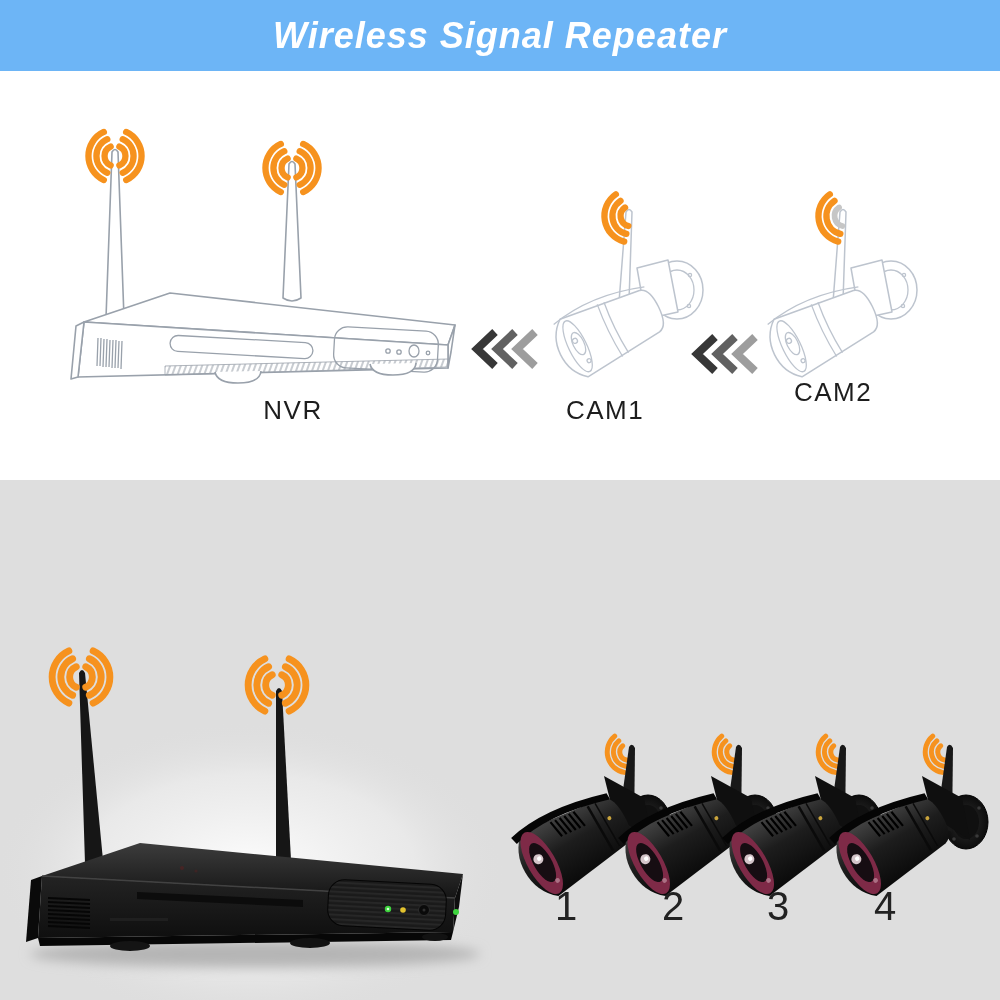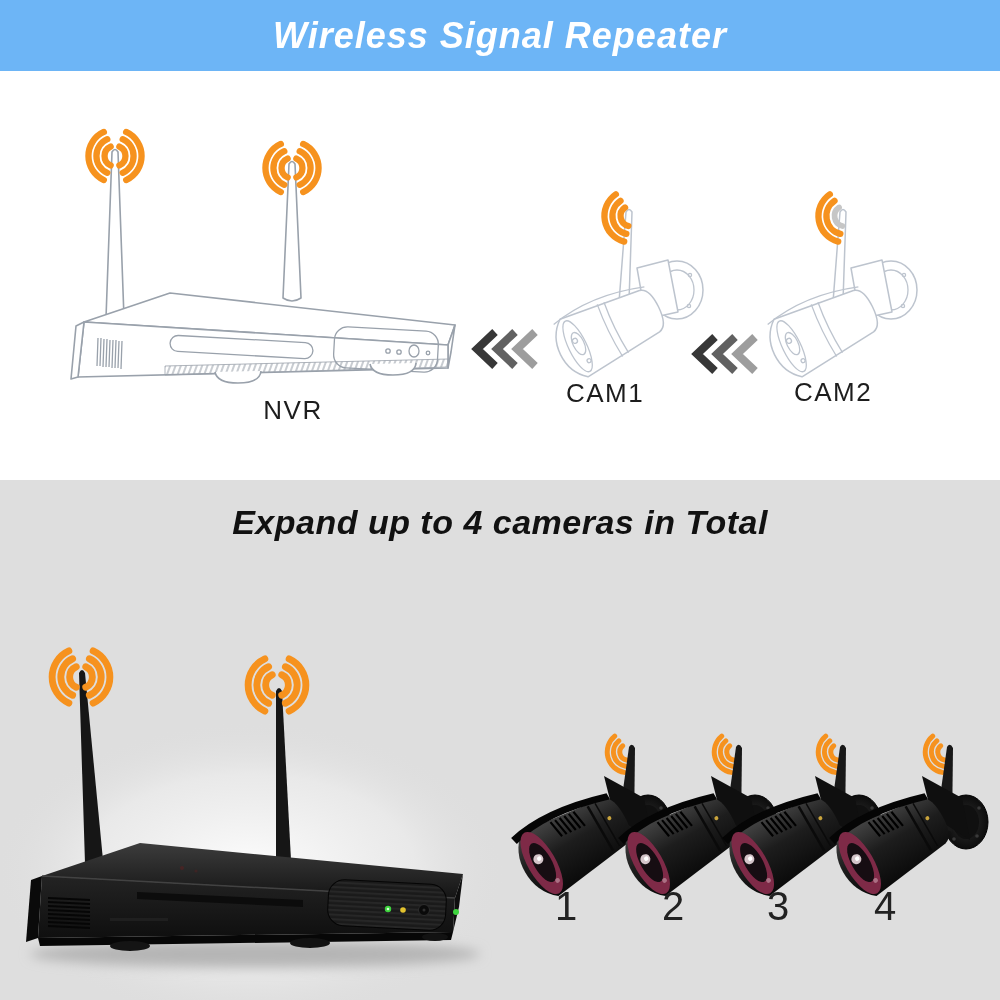--- a/index.html
+++ b/index.html
@@ -176,25 +176,24 @@
     <polyline class="chev c2" points="47,5 29,22 47,39"></polyline>
     <polyline class="chev c3" points="67,5 49,22 67,39"></polyline>
   </svg>
 
   <svg style="left:754px;top:200px" width="180" height="205" viewBox="0 0 180 205">
     <use href="#cam-line"></use>
     <use href="#wifi-repeat" transform="translate(91,16) rotate(-10) scale(1.15)"></use>
   </svg>
 
   <div class="device-label" style="left:293px;top:395px">NVR</div>
-  <div class="device-label" style="left:605px;top:378px">CAM1</div>
+  <div class="device-label" style="left:605px;top:395px">CAM1</div>
   <div class="device-label" style="left:833px;top:377px">CAM2</div>
 
   <div class="gray-section"></div>
-  <div class="expand-title">Expand up to 4 cameras in Total</div>
 
   <svg style="left:10px;top:622px" width="500" height="370" viewBox="0 0 500 370">
     <ellipse cx="240" cy="250" rx="255" ry="150" fill="url(#gGlow)"></ellipse>
     <ellipse cx="245" cy="332" rx="225" ry="14" fill="#b5b5b5" filter="url(#soft)"></ellipse>
     <path d="M69,51 Q72,45 75,51 L93,238 L75,241 Z" fill="#161616"></path>
     <path d="M266,69 Q269,63 272,69 L281,238 L266,239 Z" fill="#161616"></path>
     <use href="#wifi-both" transform="translate(71,55) scale(1.25)"></use>
     <use href="#wifi-both" transform="translate(267,63) scale(1.25)"></use>
     <path d="M32,254 L130,221 L453,252 L445,276 Z" fill="url(#gTop)"></path>
     <path d="M445,276 L453,252 L449,285 L443,310 Z" fill="#0e0e0e"></path>

